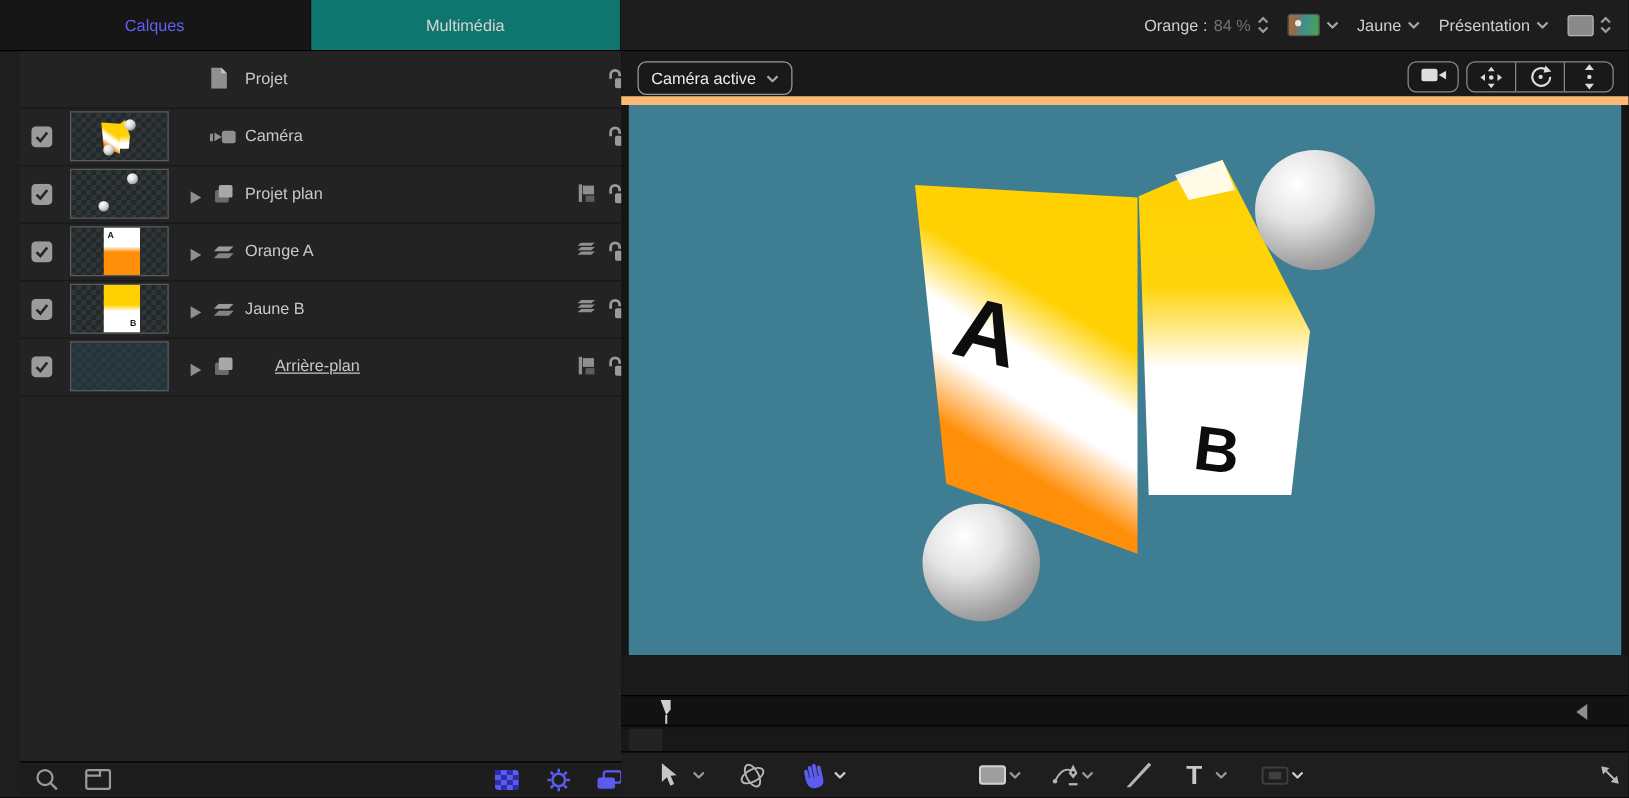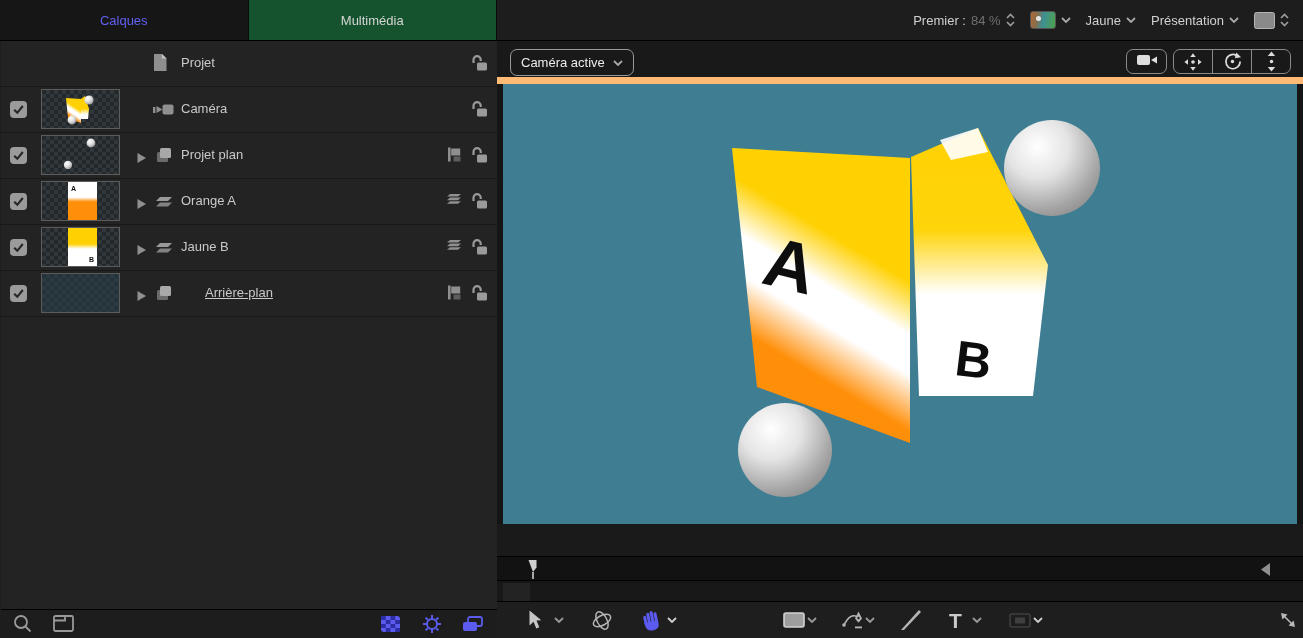--- a/index.html
+++ b/index.html
@@ -2,34 +2,34 @@
 <html><head>
 <meta charset="utf-8">
 <style>
   html,body{margin:0;padding:0;background:#000;}
   .app{position:relative;width:1303px;height:638px;background:#1e1e1e;overflow:hidden;
        font-family:"Liberation Sans",sans-serif;font-size:13px;color:#cfcfcf;
        -webkit-font-smoothing:antialiased;}
   
   .topbar{position:absolute;left:0;top:0;width:1303px;height:40px;background:#1d1d1d;border-bottom:1px solid #000;}
   .tabs{position:absolute;left:0;top:0;width:497px;height:40px;display:flex;}
-  .tab{flex:1;display:flex;align-items:center;justify-content:center;background:#14532d;
+  .tab{flex:1;display:flex;align-items:center;justify-content:center;background:#0f766e;
        border-right:1px solid #0b0b0b;color:#d5d5d5;cursor:default;}
   .tab.active{background:#161616;color:#6161f2;}
   .view-controls{position:absolute;right:0;top:0;height:40px;display:flex;align-items:center;gap:15px;padding-right:14px;}
   .vc-group{display:flex;align-items:center;gap:5px;color:#d0d0d0;}
   .dim{color:#707070;}
   .chev{color:#a8a8a8;display:inline-flex;}
   .stepper{color:#9a9a9a;display:inline-flex;}
   .swatch{width:24px;height:16px;border-radius:3px;border:1px solid #555;position:relative;
           background:linear-gradient(100deg,#b06a35 0%,#8a6d4a 25%,#3e8f95 50%,#4da24b 100%);}
   .swatch::after{content:"";position:absolute;left:5px;top:4px;width:5px;height:5px;border-radius:50%;background:#e8e8e8;}
   .sq-swatch{width:19px;height:15px;border-radius:2.5px;background:#8a8a8a;border:1px solid #b5b5b5;}
   
-  .left-panel{position:absolute;left:1px;top:41px;width:497px;height:597px;background:#232323;}
+  .left-panel{position:absolute;left:16px;top:41px;width:497px;height:597px;background:#232323;}
   .row{position:relative;height:45px;border-bottom:1px solid #181818;}
   .chk{position:absolute;left:9px;top:14px;width:17px;height:17px;}
   .thumb{position:absolute;left:40px;top:2px;width:79px;height:40px;border:1px solid #5c5c5c;box-sizing:border-box;
      background-image:linear-gradient(45deg,#31373a 25%,transparent 25%,transparent 75%,#31373a 75%),
                       linear-gradient(45deg,#31373a 25%,transparent 25%,transparent 75%,#31373a 75%);
      background-position:0 0,4px 4px;background-size:8px 8px;background-color:#23282a;overflow:hidden;}
   .thumb.teal{background-image:linear-gradient(45deg,#2c3b41 25%,transparent 25%,transparent 75%,#2c3b41 75%),
                       linear-gradient(45deg,#2c3b41 25%,transparent 25%,transparent 75%,#2c3b41 75%);
      background-color:#24333a;}
   .disc{position:absolute;left:136px;top:18px;}
@@ -71,21 +71,21 @@
     <div class="tabs">
       <div class="tab active">
           <span>Calques</span>
         </div>
       <div class="tab">
           <span>Multimédia</span>
         </div>
     </div>
     <div class="view-controls">
       <div class="vc-group">
-        <span>Premier :</span>
+        <span>Orange :</span>
         <span class="dim">84 %</span>
         <span class="stepper">
           <svg width="9" height="14" viewBox="0 0 9 14">
               <g fill="none" stroke="currentColor" stroke-width="1.7">
                 <polyline points="1,5 4.5,1.5 8,5"></polyline>
                 <polyline points="1,9 4.5,12.5 8,9"></polyline>
               </g>
             </svg>
         </span>
       </div>

